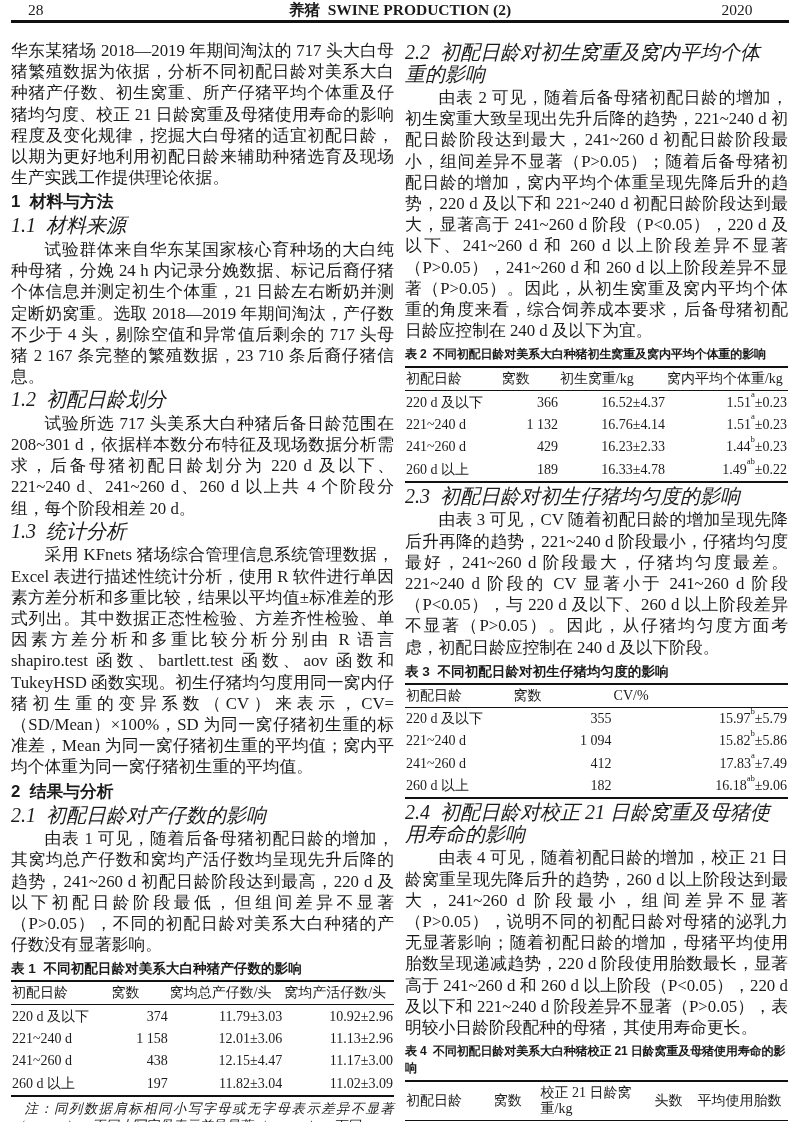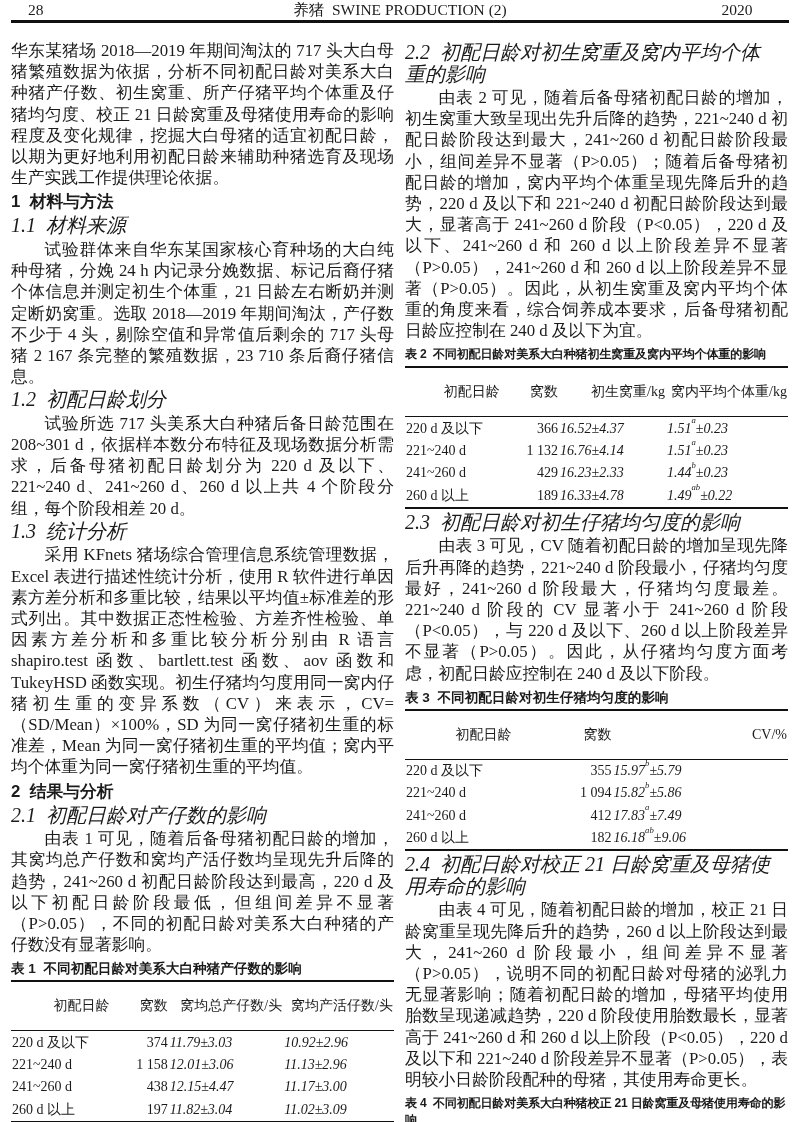--- a/index.html
+++ b/index.html
@@ -13,21 +13,21 @@
     overflow:hidden;
     box-sizing:border-box;
   }
   
   .phead{
     display:flex;align-items:flex-start;
     padding:2px 28px 0 28px;
     font-size:15.5px;line-height:16px;
   }
   .phead .pno{width:70px;text-align:left;}
-  .phead .jrnl{flex:1;text-align:center;white-space:pre;}
+  .phead .jrnl{flex:1;text-align:center;white-space:pre;font-weight:bold;}
   .phead .pyr{width:70px;text-align:center;}
   .head-rule{height:3px;background:#111;margin:2px 11px 0 11px;}
   
   .cols{display:flex;gap:11px;padding:17px 11px 0 11px;}
   .col{width:383px;box-sizing:border-box;}
   
   p.body{
     margin:0;font-size:16.8px;line-height:21.2px;
     text-align:justify;text-justify:inter-character;
     text-indent:2em;
@@ -50,27 +50,27 @@
     font-weight:bold;font-size:13.6px;line-height:17px;
     text-align:left;margin:2px 0 3px 0;white-space:pre-wrap;
   }
   .tbl-caption.tight{font-size:12.1px;letter-spacing:-0.2px;}
   table.data{
     width:100%;border-collapse:collapse;table-layout:fixed;
     font-size:14px;line-height:16px;
     border-top:2px solid #111;border-bottom:2px solid #111;
   }
   table.data th{
-    font-weight:normal;text-align:right;
+    font-weight:normal;text-align:left;
     border-bottom:1.2px solid #111;
-    padding:16px 1px;
+    padding:3px 1px;
   }
   table.data td{padding:3.2px 1px;}
   td.al-left{text-align:left;}
-  td.al-center{text-align:left;font-style:italic;}
+  td.al-center{text-align:right;}
   td.al-right{text-align:right;padding-right:16px;}
   table.data sup{
     font-size:62%;line-height:0;
     position:relative;top:-0.45em;
   }
   p.tbl-note{
     margin:3px 0 0 0;
     font-style:italic;
     font-size:13.4px;line-height:17.6px;
     text-align:justify;text-indent:1em;

